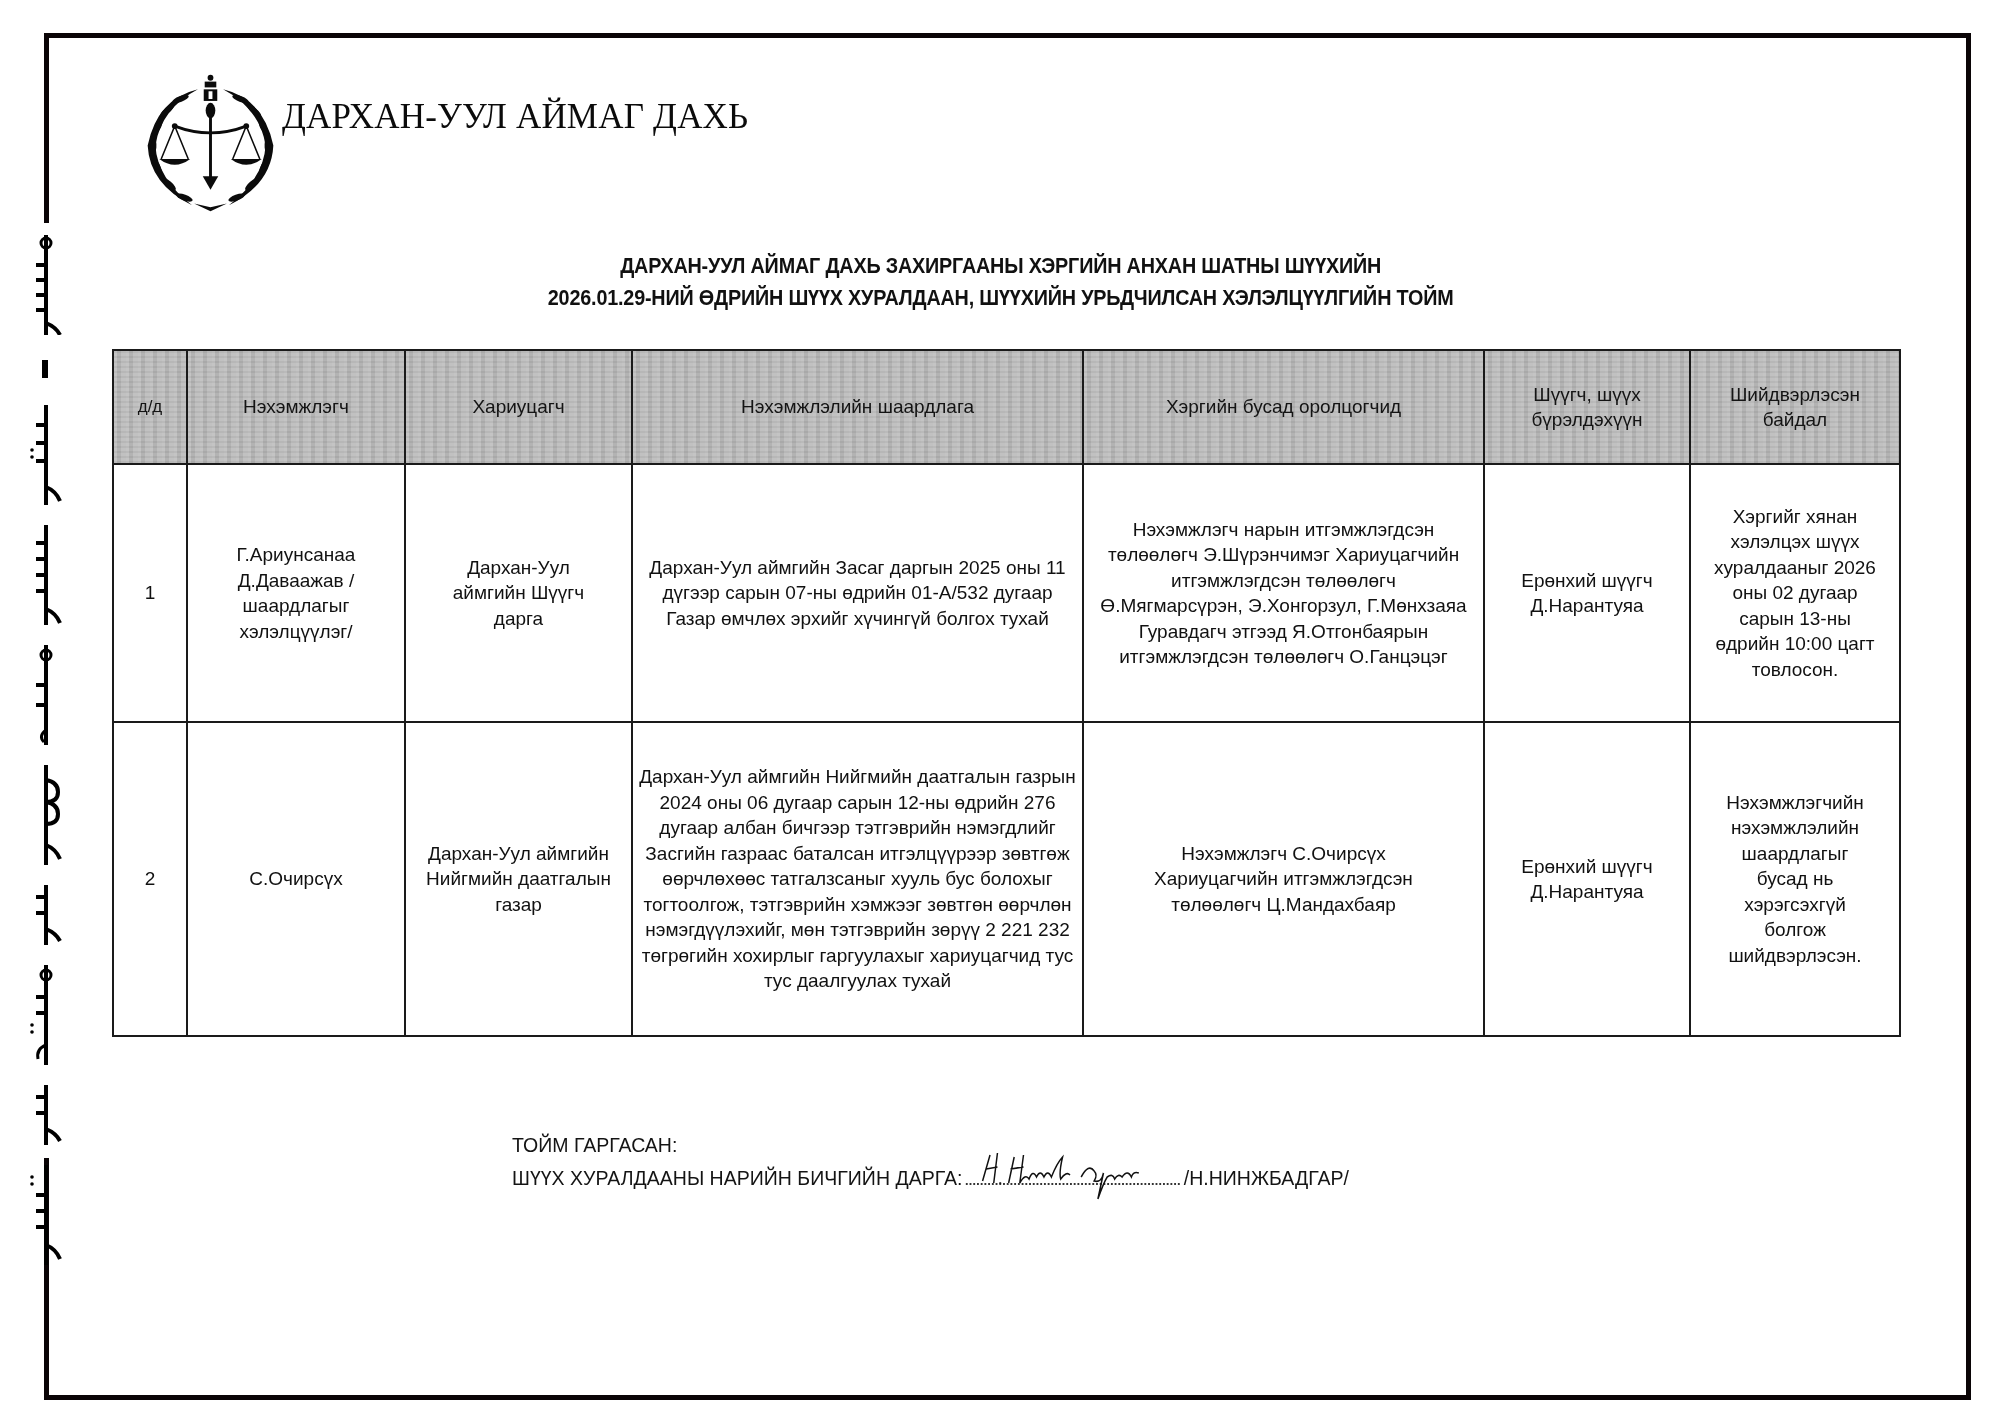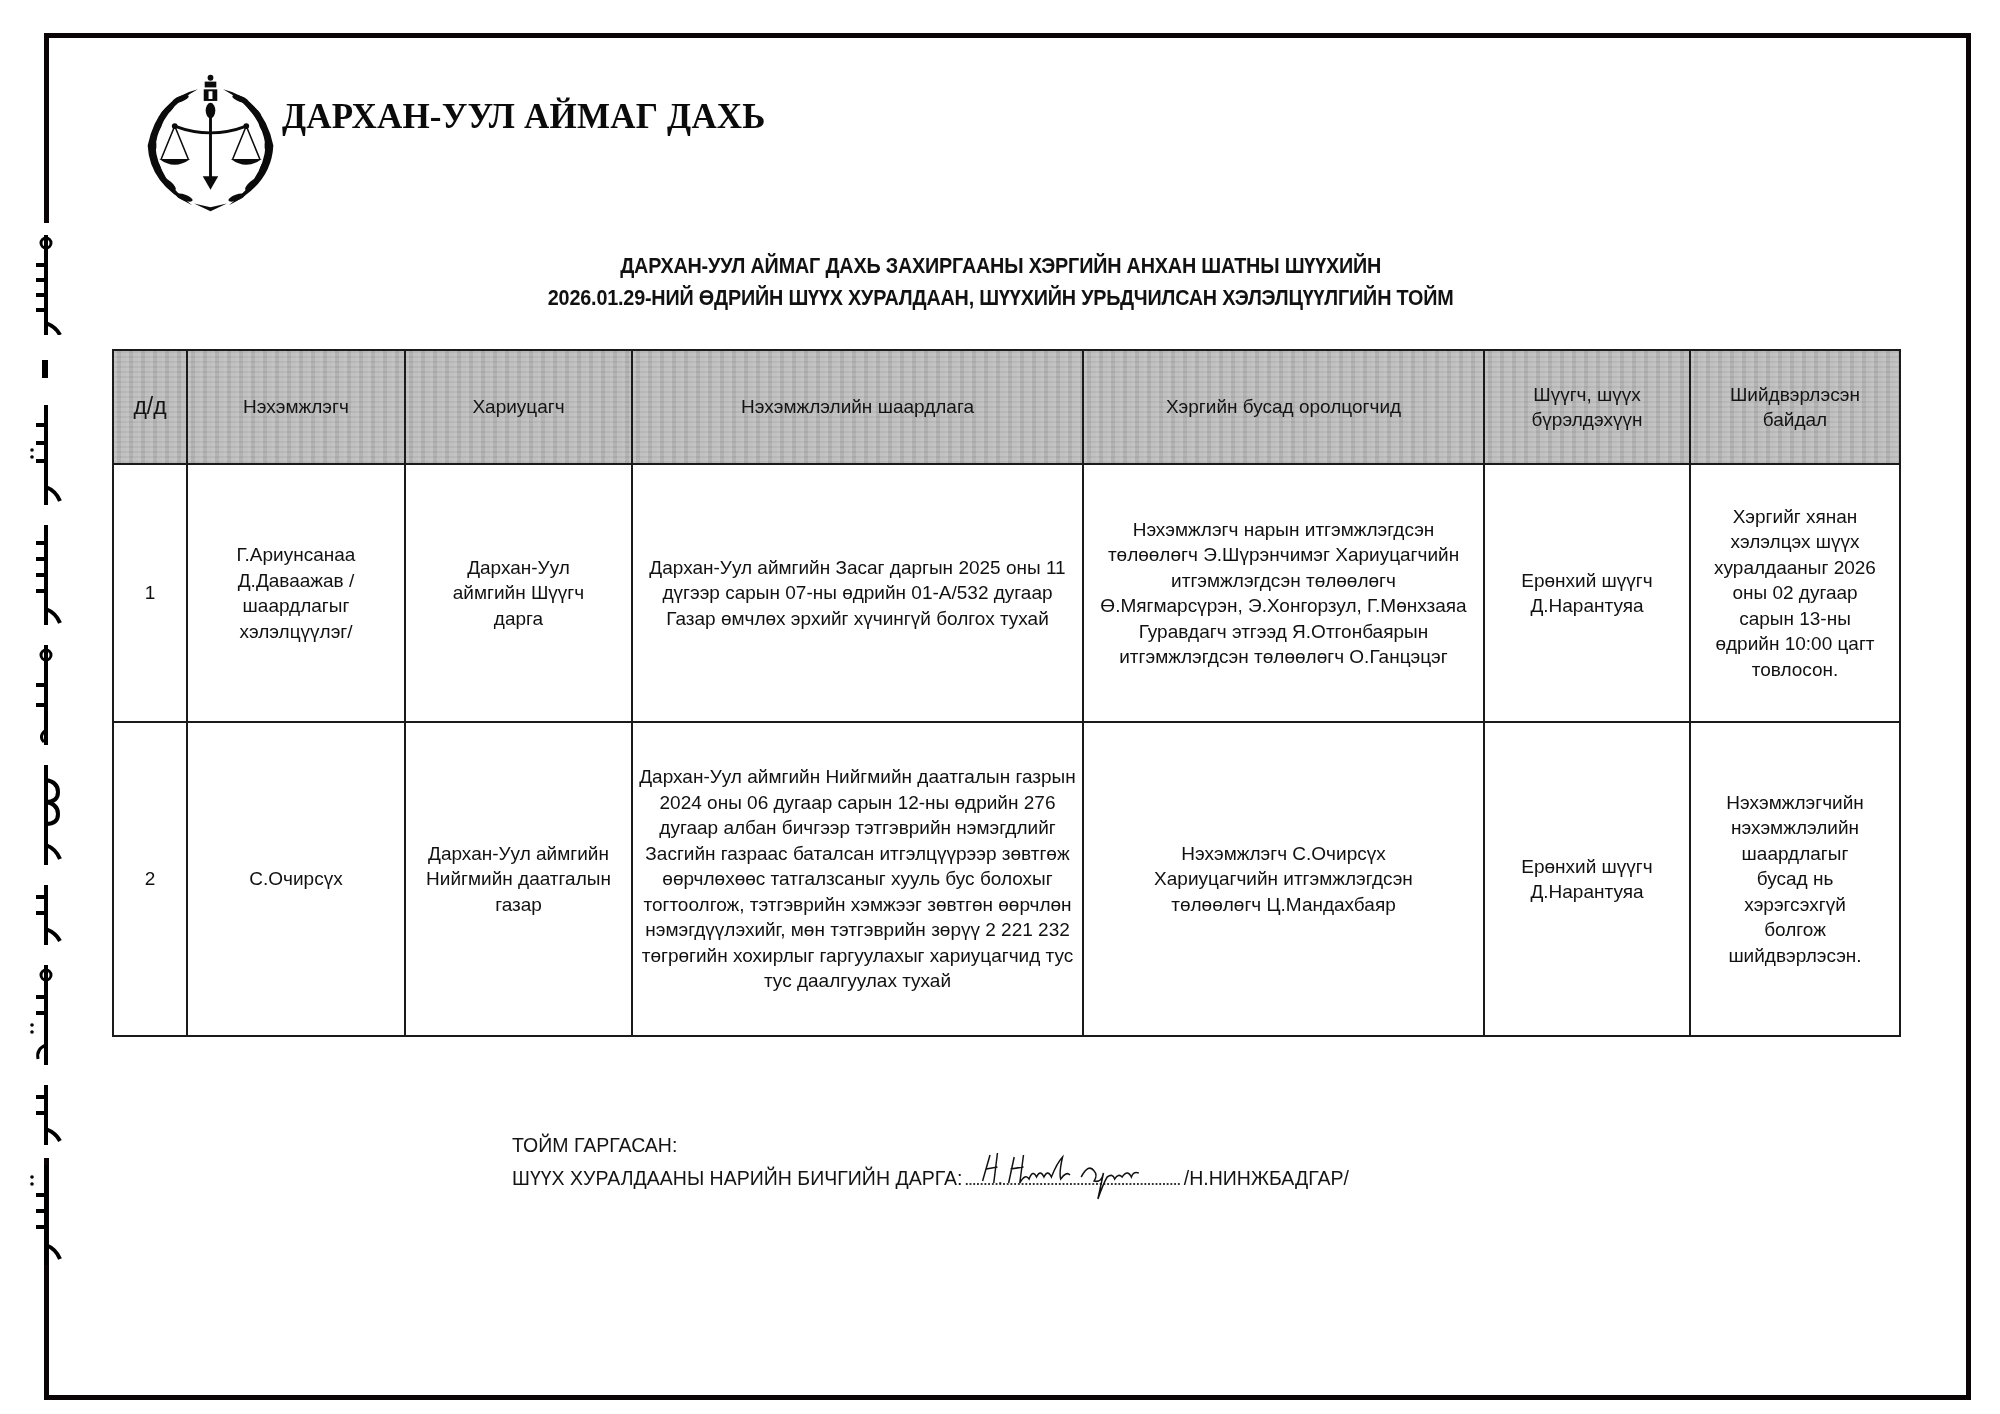--- a/index.html
+++ b/index.html
@@ -51,21 +51,21 @@
       left: 138px;
       top: 70px;
       width: 145px;
       height: 145px;
     }
     .org-name {
       position: absolute;
       left: 282px;
       top: 98px;
       font-family: "Liberation Serif", serif;
-      font-weight: bold;
+      font-weight: normal;
       font-size: 35px;
       line-height: 37px;
       color: #0b0b0b;
       letter-spacing: 0.2px;
     }
     .org-name div { white-space: nowrap; }
 
     .doc-title {
       position: absolute;
       left: 0;
@@ -101,21 +101,21 @@
     }
     .case-table thead th {
       height: 104px;
       font-weight: normal;
       color: #141414;
       background-color: #b9b9b9;
       background-image:
         repeating-linear-gradient(90deg, rgba(255,255,255,0.10) 0 3px, rgba(0,0,0,0.05) 3px 7px, rgba(255,255,255,0.06) 7px 12px),
         repeating-linear-gradient(0deg, rgba(0,0,0,0.04) 0 2px, rgba(255,255,255,0.05) 2px 5px);
     }
-    .case-table thead th.col-num { font-size: 23px; }
+    .case-table thead th.col-num { font-size: 17px; }
     .case-table tbody tr.row-1 td { height: 248px; }
     .case-table tbody tr.row-2 td { height: 304px; text-align: center; }
     .case-table td .cell-text { display: block; }
     .case-table td.col-num-cell { text-align: center; }
 
     
     .footer {
       position: absolute;
       left: 512px;
       top: 1128px;

